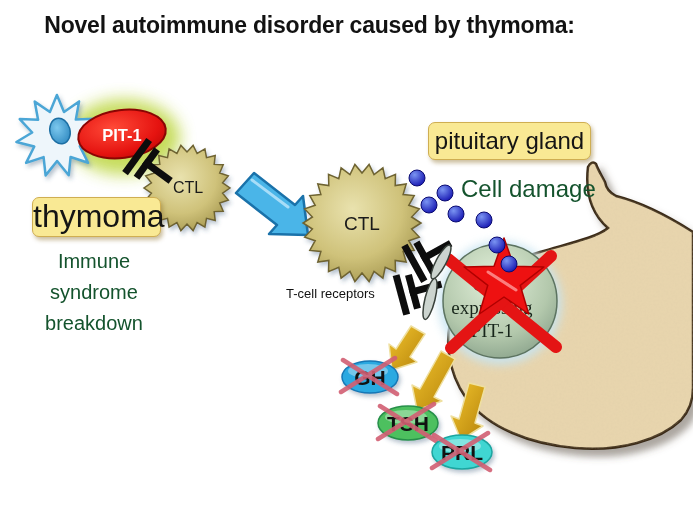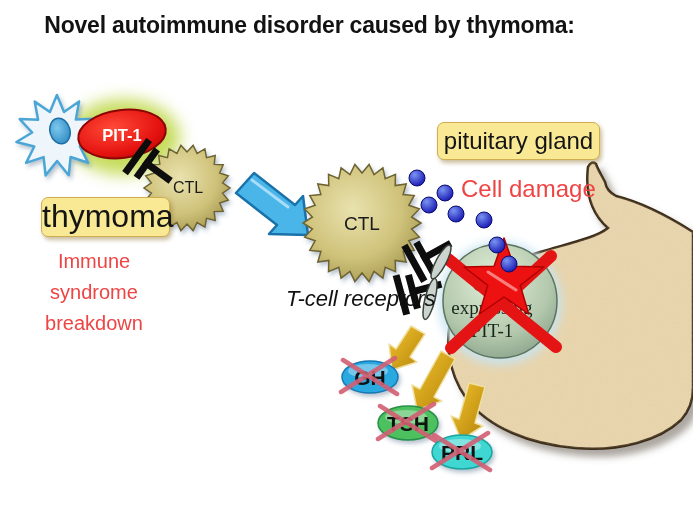--- a/index.html
+++ b/index.html
@@ -3,28 +3,28 @@
 <meta charset="utf-8">
 <style>
   html,body{margin:0;padding:0;background:#fff;}
   .stage{position:relative;width:693px;height:520px;background:#ffffff;overflow:hidden;
          font-family:"Liberation Sans",sans-serif;}
   .stage svg{position:absolute;left:0;top:0;}
   .overlay{position:absolute;color:#111;}
   .title{left:0;top:11px;width:619px;text-align:center;font-weight:bold;
          font-size:23px;line-height:28px;color:#121212;letter-spacing:-0.2px;}
   .ylabel{background:#f9e994;border:1px solid #cfae52;border-radius:7px;
-          box-shadow:2px 3px 4px rgba(140,110,40,.45);text-align:center;color:#141414;margin-left:9px;}
+          box-shadow:2px 3px 4px rgba(140,110,40,.45);text-align:center;color:#141414;}
   .lbl-thymoma{left:32px;top:197px;width:127px;height:38px;font-size:32px;line-height:37px;}
   .lbl-pituitary{left:428px;top:122px;width:161px;height:36px;font-size:24px;line-height:35px;}
-  .redtext{color:#ef4444;}
+  .redtext{color:#14532d;}
   .immune{left:14px;top:246px;width:160px;text-align:center;font-size:20px;line-height:31px;}
   .cytotoxic{left:227px;top:137px;font-size:19px;}
   .celldamage{left:461px;top:175px;font-size:24px;font-weight:400;}
-  .tcr-note{left:286px;top:286px;font-size:22px;font-style:italic;}
+  .tcr-note{left:286px;top:286px;font-size:13px;}
   .epitope-note{left:318px;top:307px;font-size:17px;}
   text{font-family:"Liberation Sans",sans-serif;}
   .sv-serif{font-family:"Liberation Serif",serif;}
 </style>
 </head>
 <body>
 
 <div class="stage">
 
 <svg width="693" height="520" viewBox="0 0 693 520">

